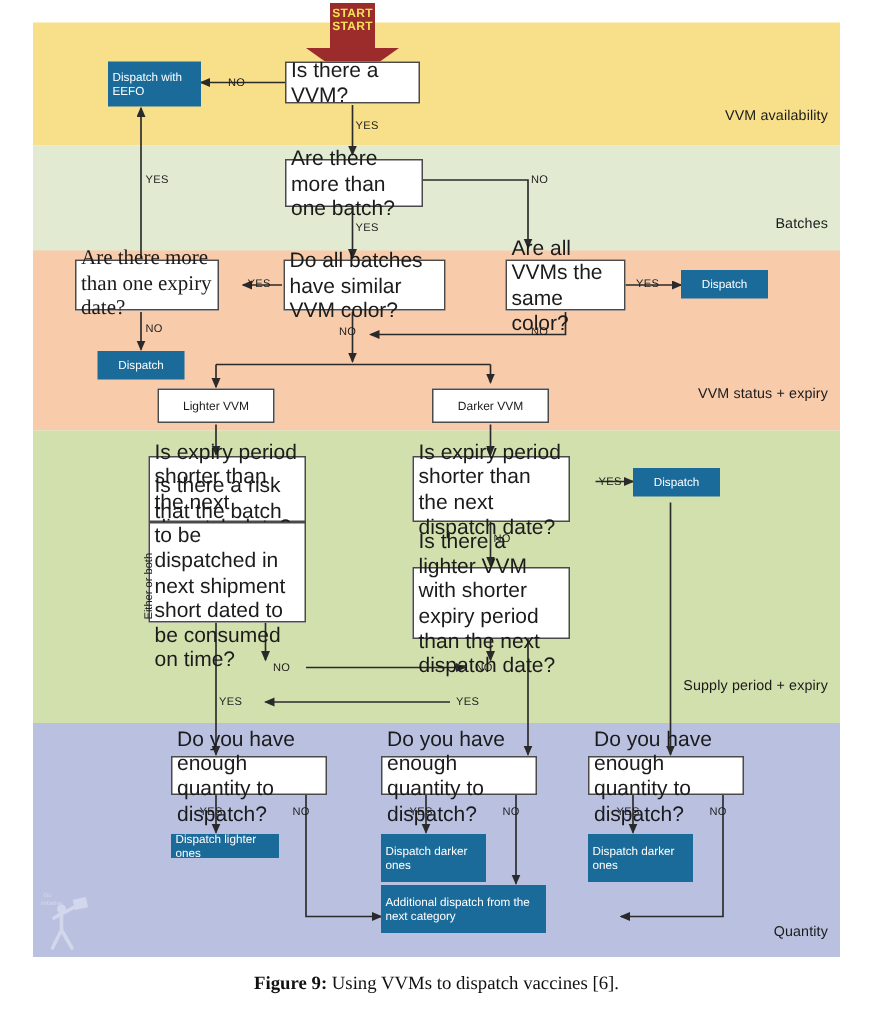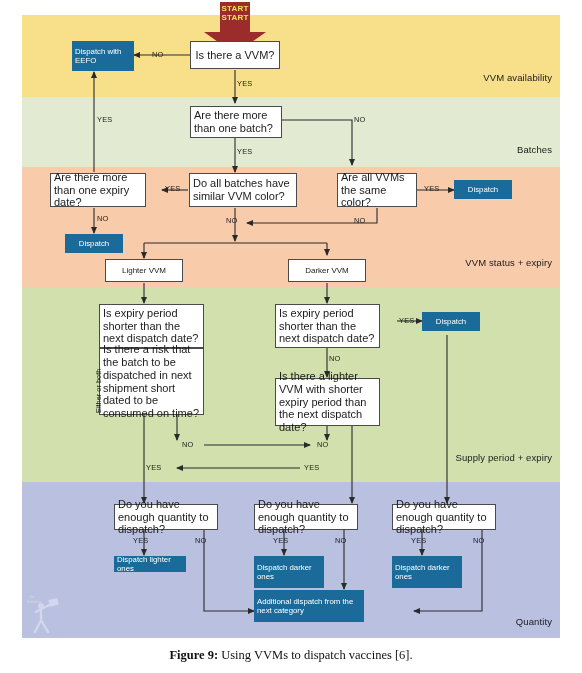--- a/index.html
+++ b/index.html
@@ -55,21 +55,21 @@
     display: flex;
     align-items: center;
     justify-content: center;
     text-align: left;
     line-height: 1.18;
   }
   .qbox {
     background: #ffffff;
     border: 1px solid #4a4a4a;
     color: #1b1b1b;
-    font-size: 11px;
+    font-size: 14px;
     padding: 2px 3px;
   }
   .dbox {
     background: #1b6b9a;
     color: #ffffff;
     font-size: 7.8px;
     padding: 2px 3px;
     border: none;
   }
   .termbox {
@@ -254,21 +254,21 @@
       <span>START</span>
     </div>
   </div>
 
   <div class="node qbox" style="left:168px; top:26px; width:90px; height:28px;">Is there a VVM?</div>
 
   <div class="node dbox" style="left:50px; top:26px; width:62px; height:30px;">Dispatch with EEFO</div>
 
   <div class="node qbox" style="left:168px; top:91px; width:92px; height:32px;">Are there more than one batch?</div>
 
-  <div class="node qbox" style="left:28px; top:158px; width:96px; height:34px;">Are there more than one expiry date?</div>
+  <div class="node qbox" style="left:28px; top:158px; width:96px; height:34px;font-family:Liberation Serif, serif;">Are there more than one expiry date?</div>
 
   <div class="node qbox" style="left:167px; top:158px; width:108px; height:34px;">Do all batches have similar VVM color?</div>
 
   <div class="node qbox" style="left:315px; top:158px; width:80px; height:34px;">Are all VVMs the same color?</div>
 
   <div class="node dbox" style="left:432px; top:165px; width:58px; height:19px;">Dispatch</div>
 
   <div class="node dbox" style="left:43px; top:219px; width:58px; height:19px;">Dispatch</div>
 
   <div class="node termbox" style="left:83px; top:244px; width:78px; height:23px;">Lighter VVM</div>

